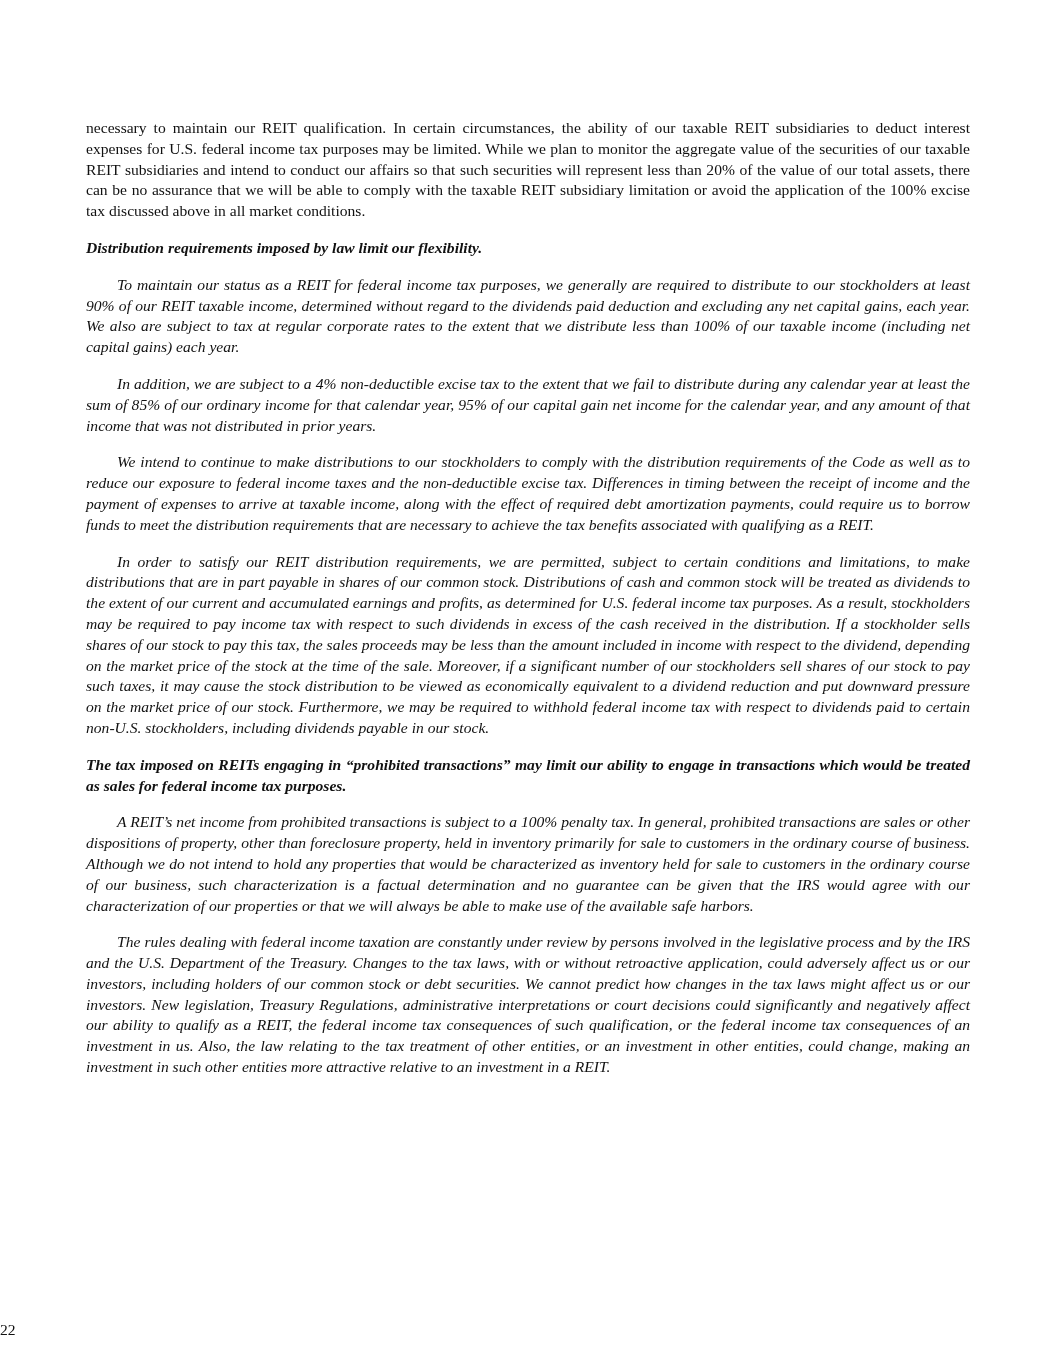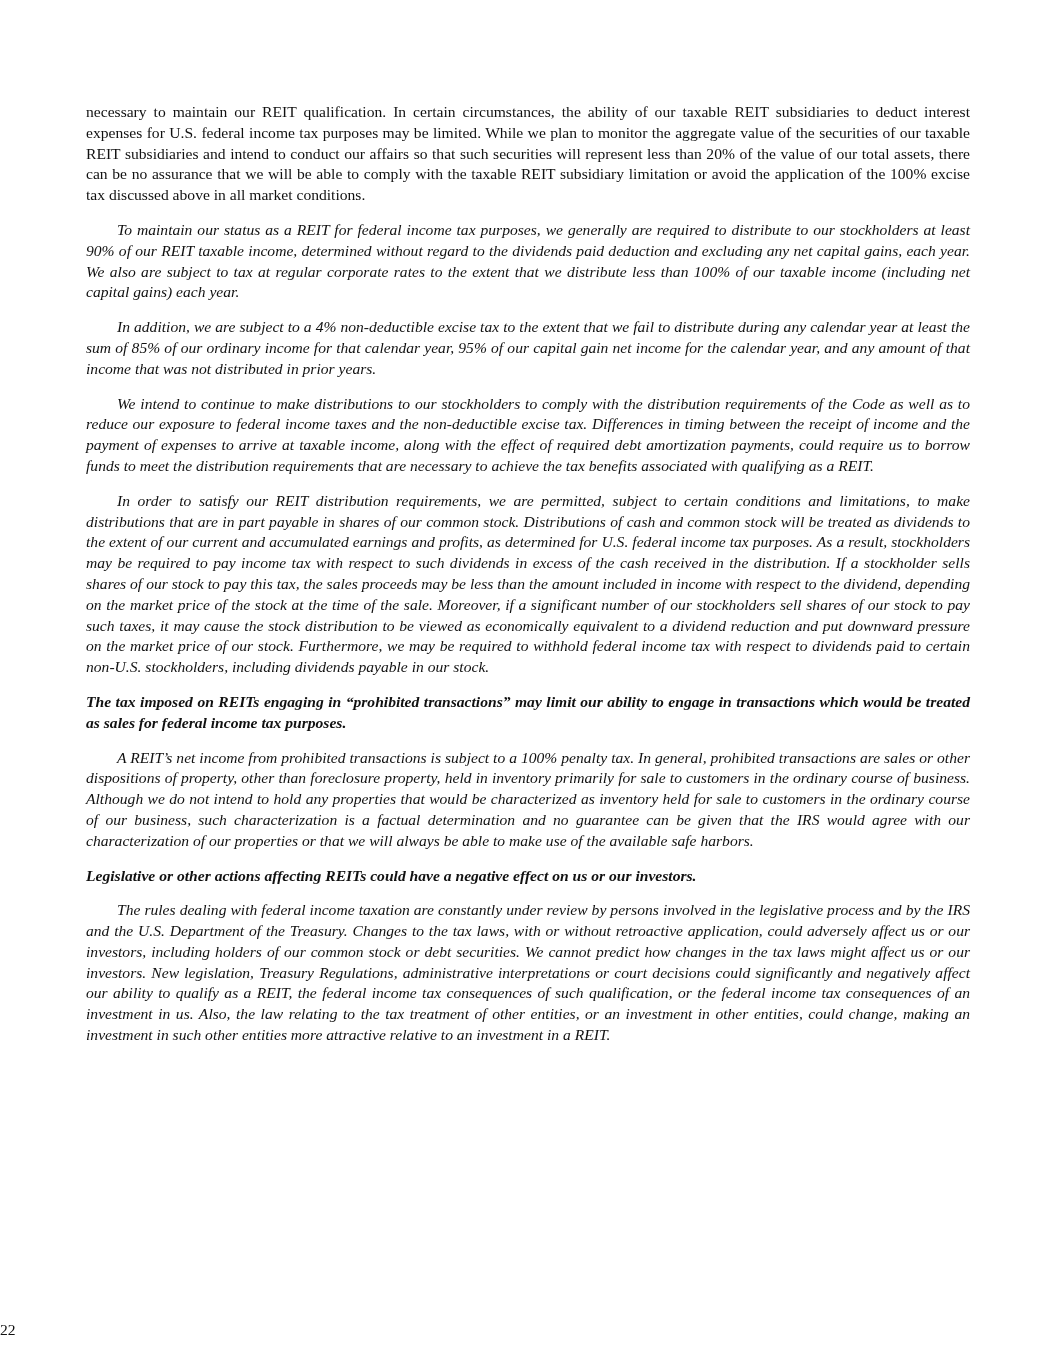--- a/index.html
+++ b/index.html
@@ -17,21 +17,21 @@
     }
     .page {
       position: absolute;
       left: 86px;
       top: 102px;
       width: 884px;
       font-size: 15.6px;
       line-height: 20.8px;
     }
     p {
-      margin: 0 0 14px 0;
+      margin: 16px 0 14px 0;
       text-align: justify;
       text-align-last: left;
     }
     p.indent {
       text-indent: 31px;
       font-style: italic;
     }
     p.heading {
       font-weight: bold;
       font-style: italic;
@@ -45,23 +45,23 @@
       text-align: left;
       font-size: 15.6px;
       font-family: "Liberation Serif", serif;
     }
   </style>
 </head>
 <body>
 
 <div class="page">
   <p class="body">necessary to maintain our REIT qualification. In certain circumstances, the ability of our taxable REIT subsidiaries to deduct interest expenses for U.S. federal income tax purposes may be limited. While we plan to monitor the aggregate value of the securities of our taxable REIT subsidiaries and intend to conduct our affairs so that such securities will represent less than 20% of the value of our total assets, there can be no assurance that we will be able to comply with the taxable REIT subsidiary limitation or avoid the application of the 100% excise tax discussed above in all market conditions.</p>
+  <p class="heading">Distribution requirements imposed by law limit our flexibility.</p>
   <p class="body indent">To maintain our status as a REIT for federal income tax purposes, we generally are required to distribute to our stockholders at least 90% of our REIT taxable income, determined without regard to the dividends paid deduction and excluding any net capital gains, each year. We also are subject to tax at regular corporate rates to the extent that we distribute less than 100% of our taxable income (including net capital gains) each year.</p>
   <p class="body indent">In addition, we are subject to a 4% non-deductible excise tax to the extent that we fail to distribute during any calendar year at least the sum of 85% of our ordinary income for that calendar year, 95% of our capital gain net income for the calendar year, and any amount of that income that was not distributed in prior years.</p>
   <p class="body indent">We intend to continue to make distributions to our stockholders to comply with the distribution requirements of the Code as well as to reduce our exposure to federal income taxes and the non-deductible excise tax. Differences in timing between the receipt of income and the payment of expenses to arrive at taxable income, along with the effect of required debt amortization payments, could require us to borrow funds to meet the distribution requirements that are necessary to achieve the tax benefits associated with qualifying as a REIT.</p>
   <p class="body indent">In order to satisfy our REIT distribution requirements, we are permitted, subject to certain conditions and limitations, to make distributions that are in part payable in shares of our common stock. Distributions of cash and common stock will be treated as dividends to the extent of our current and accumulated earnings and profits, as determined for U.S. federal income tax purposes. As a result, stockholders may be required to pay income tax with respect to such dividends in excess of the cash received in the distribution. If a stockholder sells shares of our stock to pay this tax, the sales proceeds may be less than the amount included in income with respect to the dividend, depending on the market price of the stock at the time of the sale. Moreover, if a significant number of our stockholders sell shares of our stock to pay such taxes, it may cause the stock distribution to be viewed as economically equivalent to a dividend reduction and put downward pressure on the market price of our stock. Furthermore, we may be required to withhold federal income tax with respect to dividends paid to certain non-U.S. stockholders, including dividends payable in our stock.</p>
   <p class="heading">The tax imposed on REITs engaging in “prohibited transactions” may limit our ability to engage in transactions which would be treated as sales for federal income tax purposes.</p>
   <p class="body indent">A REIT’s net income from prohibited transactions is subject to a 100% penalty tax. In general, prohibited transactions are sales or other dispositions of property, other than foreclosure property, held in inventory primarily for sale to customers in the ordinary course of business. Although we do not intend to hold any properties that would be characterized as inventory held for sale to customers in the ordinary course of our business, such characterization is a factual determination and no guarantee can be given that the IRS would agree with our characterization of our properties or that we will always be able to make use of the available safe harbors.</p>
-  <p class="heading">Legislative or other actions affecting REITs could have a negative effect on us or our investors.</p>
   <p class="body indent">The rules dealing with federal income taxation are constantly under review by persons involved in the legislative process and by the IRS and the U.S. Department of the Treasury. Changes to the tax laws, with or without retroactive application, could adversely affect us or our investors, including holders of our common stock or debt securities. We cannot predict how changes in the tax laws might affect us or our investors. New legislation, Treasury Regulations, administrative interpretations or court decisions could significantly and negatively affect our ability to qualify as a REIT, the federal income tax consequences of such qualification, or the federal income tax consequences of an investment in us. Also, the law relating to the tax treatment of other entities, or an investment in other entities, could change, making an investment in such other entities more attractive relative to an investment in a REIT.</p>
 </div>
 
 <div class="page-number">22</div>
 
 </body></html>

